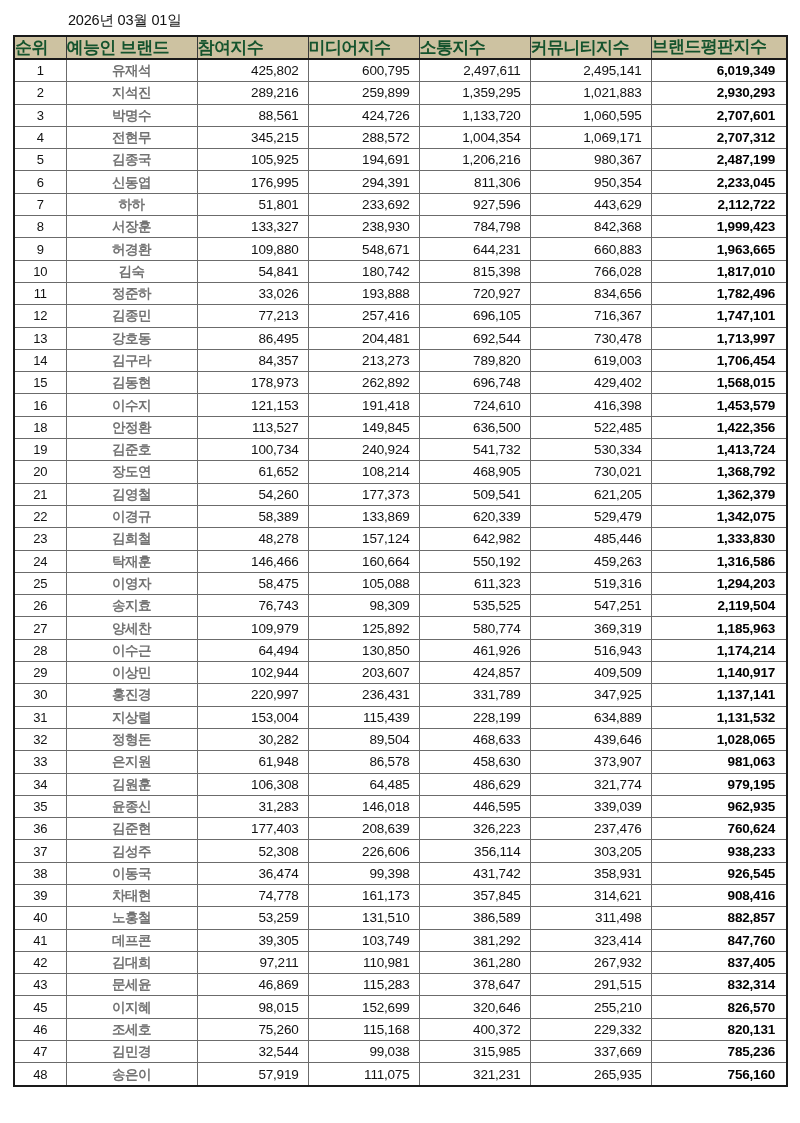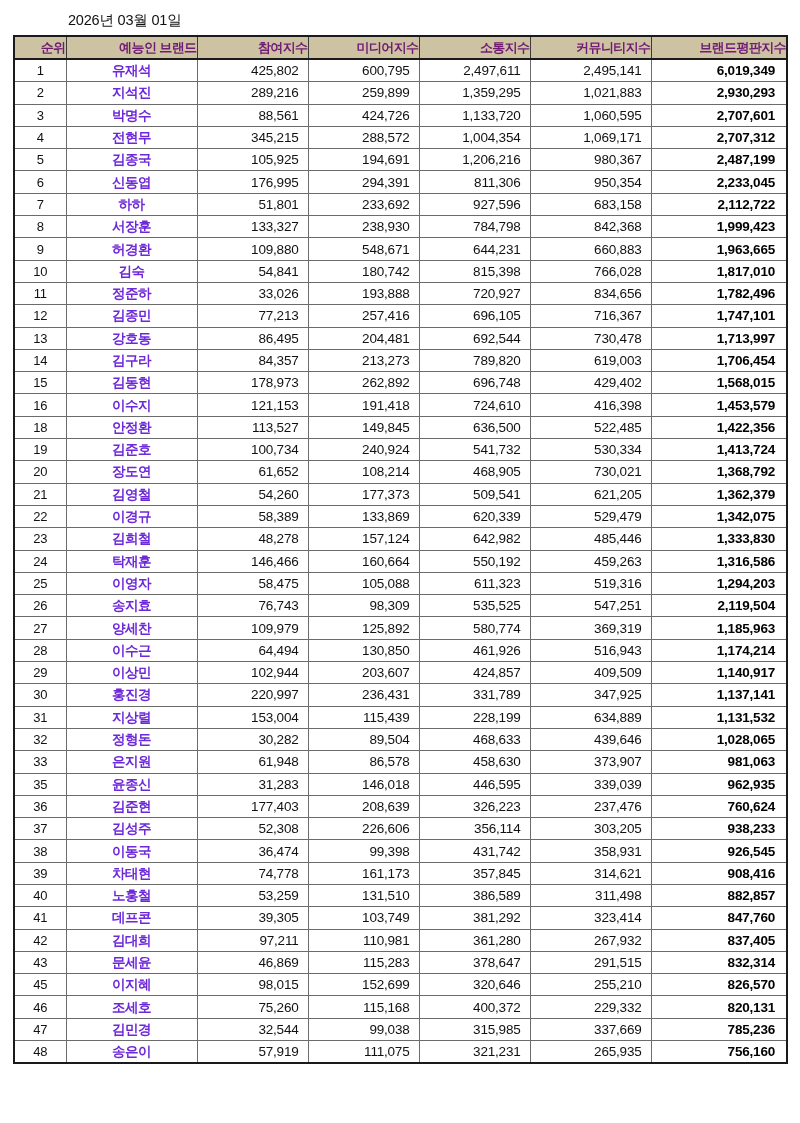--- a/index.html
+++ b/index.html
@@ -43,35 +43,35 @@
   table.rank-table col.c-rank   { width: 52px; }
   table.rank-table col.c-name   { width: 131px; }
   table.rank-table col.c-part   { width: 111px; }
   table.rank-table col.c-media  { width: 111px; }
   table.rank-table col.c-comm   { width: 111px; }
   table.rank-table col.c-community { width: 121px; }
   table.rank-table col.c-total  { width: 136px; }
 
   thead th {
     background: #cdc2a1;
-    color: #701a75;
+    color: #14532d;
     font-weight: bold;
-    font-size: 13px;
+    font-size: 17px;
     line-height: 20px;
     height: 21px;
     padding: 0;
-    text-align: right;
+    text-align: left;
     letter-spacing: -0.6px;
     border: 1px solid #3a3a3a;
     border-bottom: 2px solid #1a1a1a;
     white-space: nowrap;
     overflow: hidden;
   }
   thead th.first-col { border-left: none; }
-  thead th.last-col  { border-right: none; }
+  thead th.last-col  { border-right: none; font-family: Liberation Mono, monospace; }
 
   tbody td {
     height: 21.3px;
     padding: 0;
     font-size: 13.5px;
     line-height: 21px;
     border: 1px solid #6b6b6b;
     background: #ffffff;
     white-space: nowrap;
     overflow: hidden;
@@ -83,21 +83,21 @@
 
   td.cell-rank {
     text-align: center;
     font-size: 13px;
     color: #111111;
   }
   td.cell-name {
     text-align: center;
     font-weight: bold;
     letter-spacing: -0.5px;
-    color: #6d28d9;
+    color: #737373;
   }
   td.cell-num {
     text-align: right;
     padding-right: 9px;
     color: #111111;
   }
   td.cell-total {
     text-align: right;
     padding-right: 11px;
     font-weight: bold;
@@ -187,21 +187,21 @@
           <td class="cell-num">811,306</td>
           <td class="cell-num">950,354</td>
           <td class="cell-total last-col">2,233,045</td>
         </tr>
         <tr>
           <td class="cell-rank first-col">7</td>
           <td class="cell-name">하하</td>
           <td class="cell-num">51,801</td>
           <td class="cell-num">233,692</td>
           <td class="cell-num">927,596</td>
-          <td class="cell-num">683,158</td>
+          <td class="cell-num">443,629</td>
           <td class="cell-total last-col">2,112,722</td>
         </tr>
         <tr>
           <td class="cell-rank first-col">8</td>
           <td class="cell-name">서장훈</td>
           <td class="cell-num">133,327</td>
           <td class="cell-num">238,930</td>
           <td class="cell-num">784,798</td>
           <td class="cell-num">842,368</td>
           <td class="cell-total last-col">1,999,423</td>
@@ -416,20 +416,29 @@
         <tr>
           <td class="cell-rank first-col">33</td>
           <td class="cell-name">은지원</td>
           <td class="cell-num">61,948</td>
           <td class="cell-num">86,578</td>
           <td class="cell-num">458,630</td>
           <td class="cell-num">373,907</td>
           <td class="cell-total last-col">981,063</td>
         </tr>
         <tr>
+          <td class="cell-rank first-col">34</td>
+          <td class="cell-name">김원훈</td>
+          <td class="cell-num">106,308</td>
+          <td class="cell-num">64,485</td>
+          <td class="cell-num">486,629</td>
+          <td class="cell-num">321,774</td>
+          <td class="cell-total last-col">979,195</td>
+        </tr>
+        <tr>
           <td class="cell-rank first-col">35</td>
           <td class="cell-name">윤종신</td>
           <td class="cell-num">31,283</td>
           <td class="cell-num">146,018</td>
           <td class="cell-num">446,595</td>
           <td class="cell-num">339,039</td>
           <td class="cell-total last-col">962,935</td>
         </tr>
         <tr>
           <td class="cell-rank first-col">36</td>

